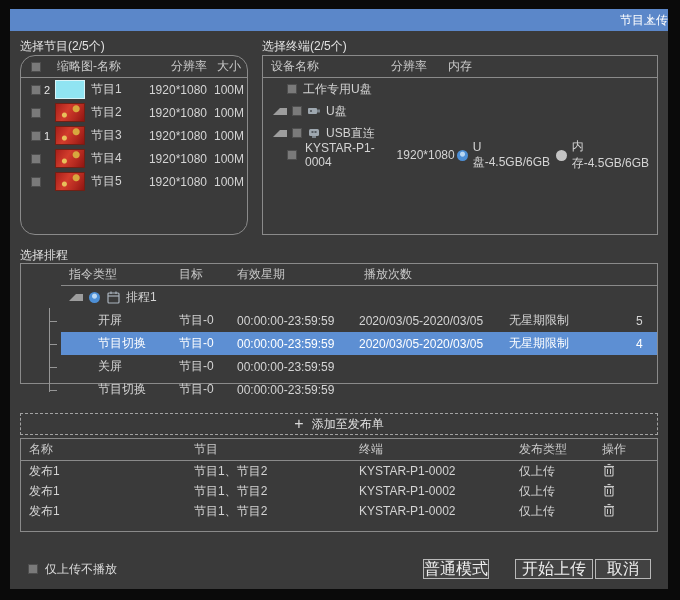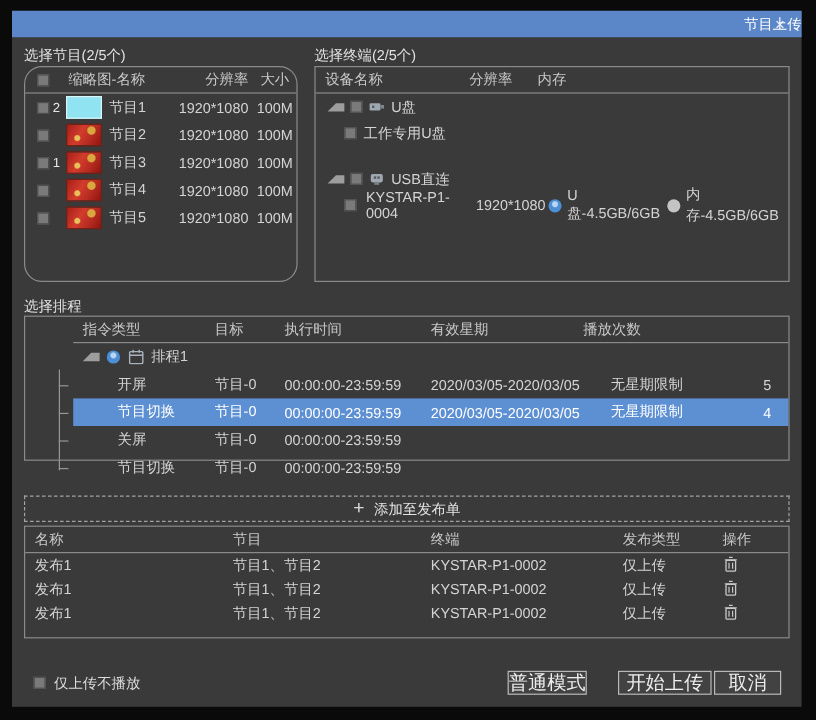--- a/index.html
+++ b/index.html
@@ -183,37 +183,37 @@
       <span class="pc-size">100M</span>
     </div>
   </div>
 
   <div class="tbl" style="left:252px;top:46px;width:396px;height:180px;">
     <div class="thead">
       <span class="cell" style="width:128px;flex:0 0 128px;">设备名称</span>
       <span class="cell" style="width:57px;flex:0 0 57px;padding-left:0;">分辨率</span>
       <span class="cell" style="flex:1;padding-left:0;">内存</span>
     </div>
+    <div class="trow" style="padding-left:24px;gap:6px;">
+      <span class="cb"></span>
+      <span>工作专用U盘</span>
+    </div>
     <div class="trow" style="padding-left:10px;gap:5px;">
       <span class="tri"></span>
       <span class="cb"></span>
       <span class="ticon">
         <svg width="14" height="12" viewBox="0 0 14 12">
             <rect x="1" y="3" width="9" height="6" rx="1" fill="#9fa8b0"></rect>
             <rect x="10" y="4.5" width="3" height="3" fill="#7d858c"></rect>
             <rect x="3" y="5" width="2" height="2" fill="#5a6066"></rect>
           </svg>
       </span>
       <span>U盘</span>
     </div>
-    <div class="trow" style="padding-left:24px;gap:6px;">
-      <span class="cb"></span>
-      <span>工作专用U盘</span>
-    </div>
-    <div class="trow" style="padding-left:10px;gap:5px;margin-top:16px;">
+    <div class="trow" style="padding-left:10px;gap:5px;">
       <span class="tri"></span>
       <span class="cb"></span>
       <span class="ticon">
         <svg width="14" height="12" viewBox="0 0 14 12">
             <rect x="2" y="2" width="10" height="7" rx="1.5" fill="#9fa8b0"></rect>
             <rect x="4.5" y="4" width="2" height="2" fill="#545a60"></rect>
             <rect x="7.5" y="4" width="2" height="2" fill="#545a60"></rect>
             <rect x="5" y="9" width="4" height="2" fill="#7d858c"></rect>
           </svg>
       </span>
@@ -228,21 +228,20 @@
       <span class="radio unsel"></span>
       <span style="padding-left:5px;">内存-4.5GB/6GB</span>
     </div>
   </div>
 
   <div class="sec-label" style="left:10px;top:238px;">选择排程</div>
   <div class="tbl" style="left:10px;top:254px;width:638px;height:121px;padding-left:40px;">
     <div class="thead">
       <span class="cell sc1">指令类型</span>
       <span class="cell sc2">目标</span>
-      <span class="cell sc3">执行时间</span>
       <span class="cell sc5">有效星期</span>
       <span class="cell sc6">播放次数</span>
     </div>
     <div class="parent-row">
       <span class="tri"></span>
       <span class="radio sel"></span>
       <span class="ticon">
         <svg width="13" height="13" viewBox="0 0 13 13">
             <rect x="1" y="2" width="11" height="10" rx="1" fill="none" stroke="#aab3bd" stroke-width="1.2"></rect>
             <line x1="1" y1="5" x2="12" y2="5" stroke="#aab3bd" stroke-width="1.2"></line>

